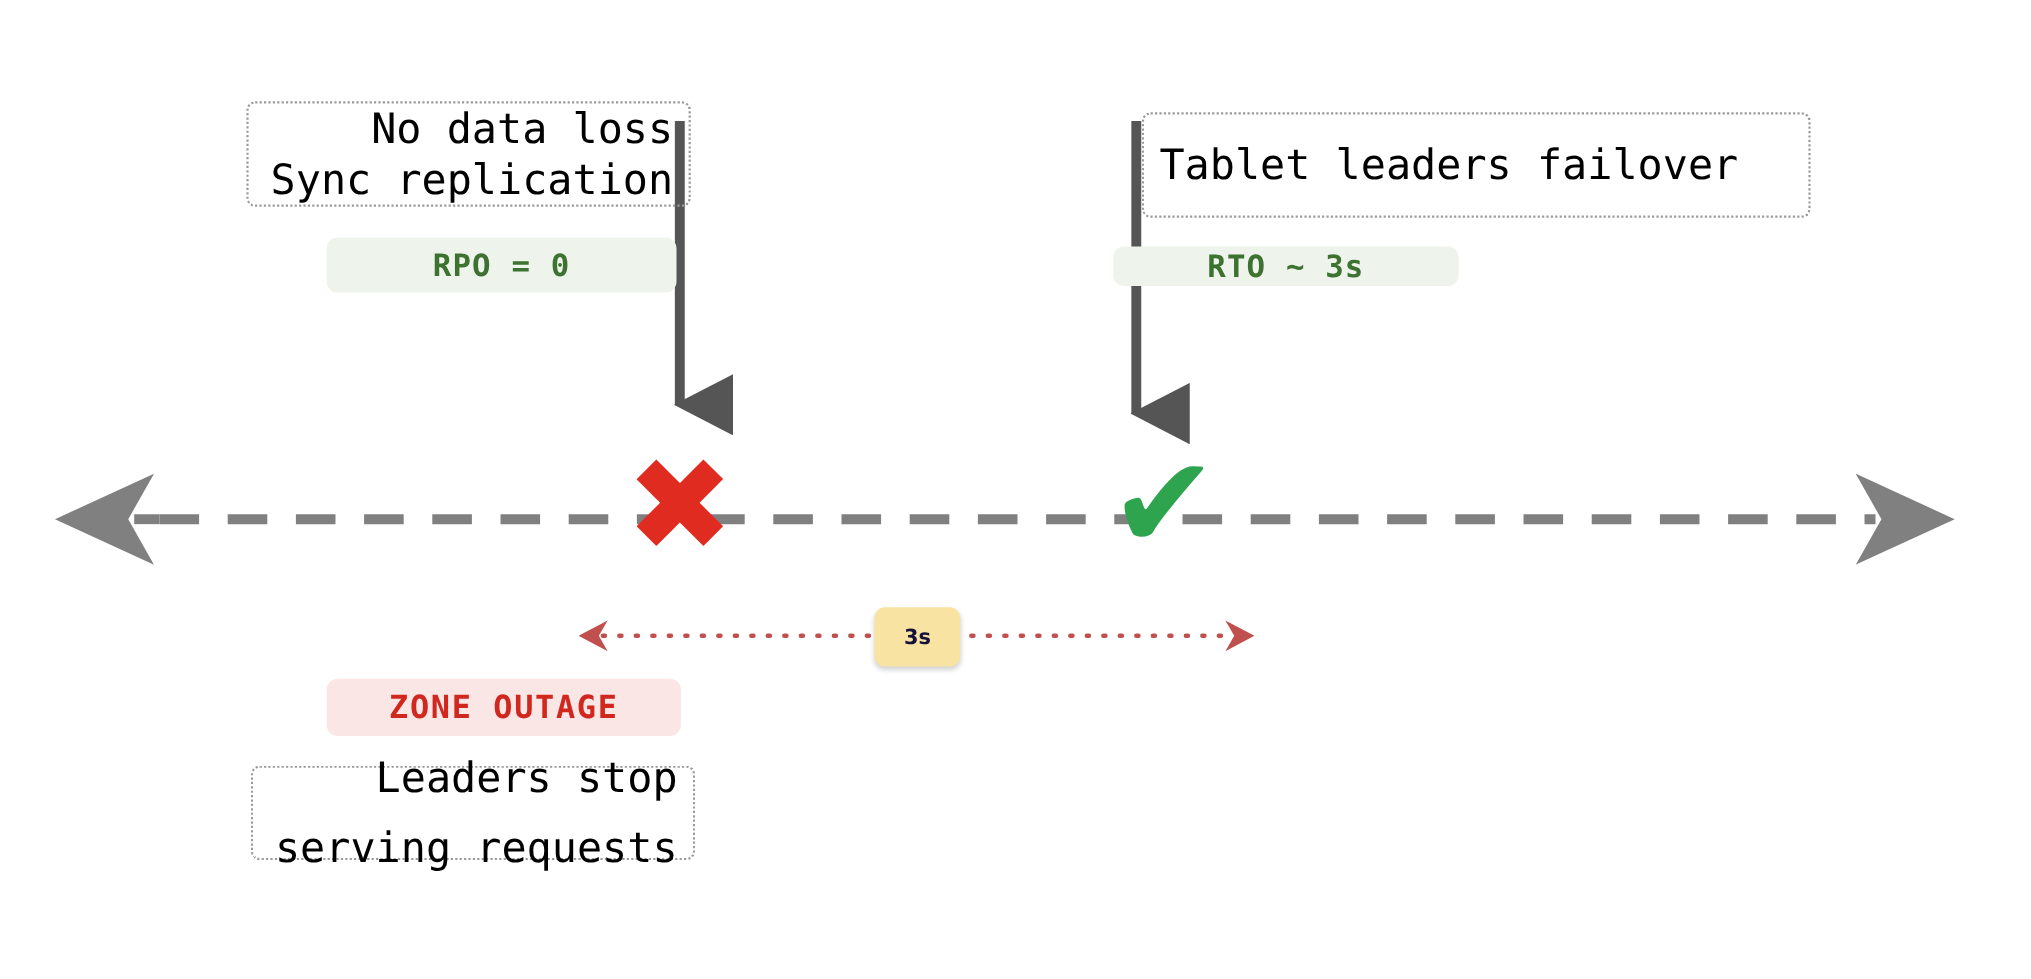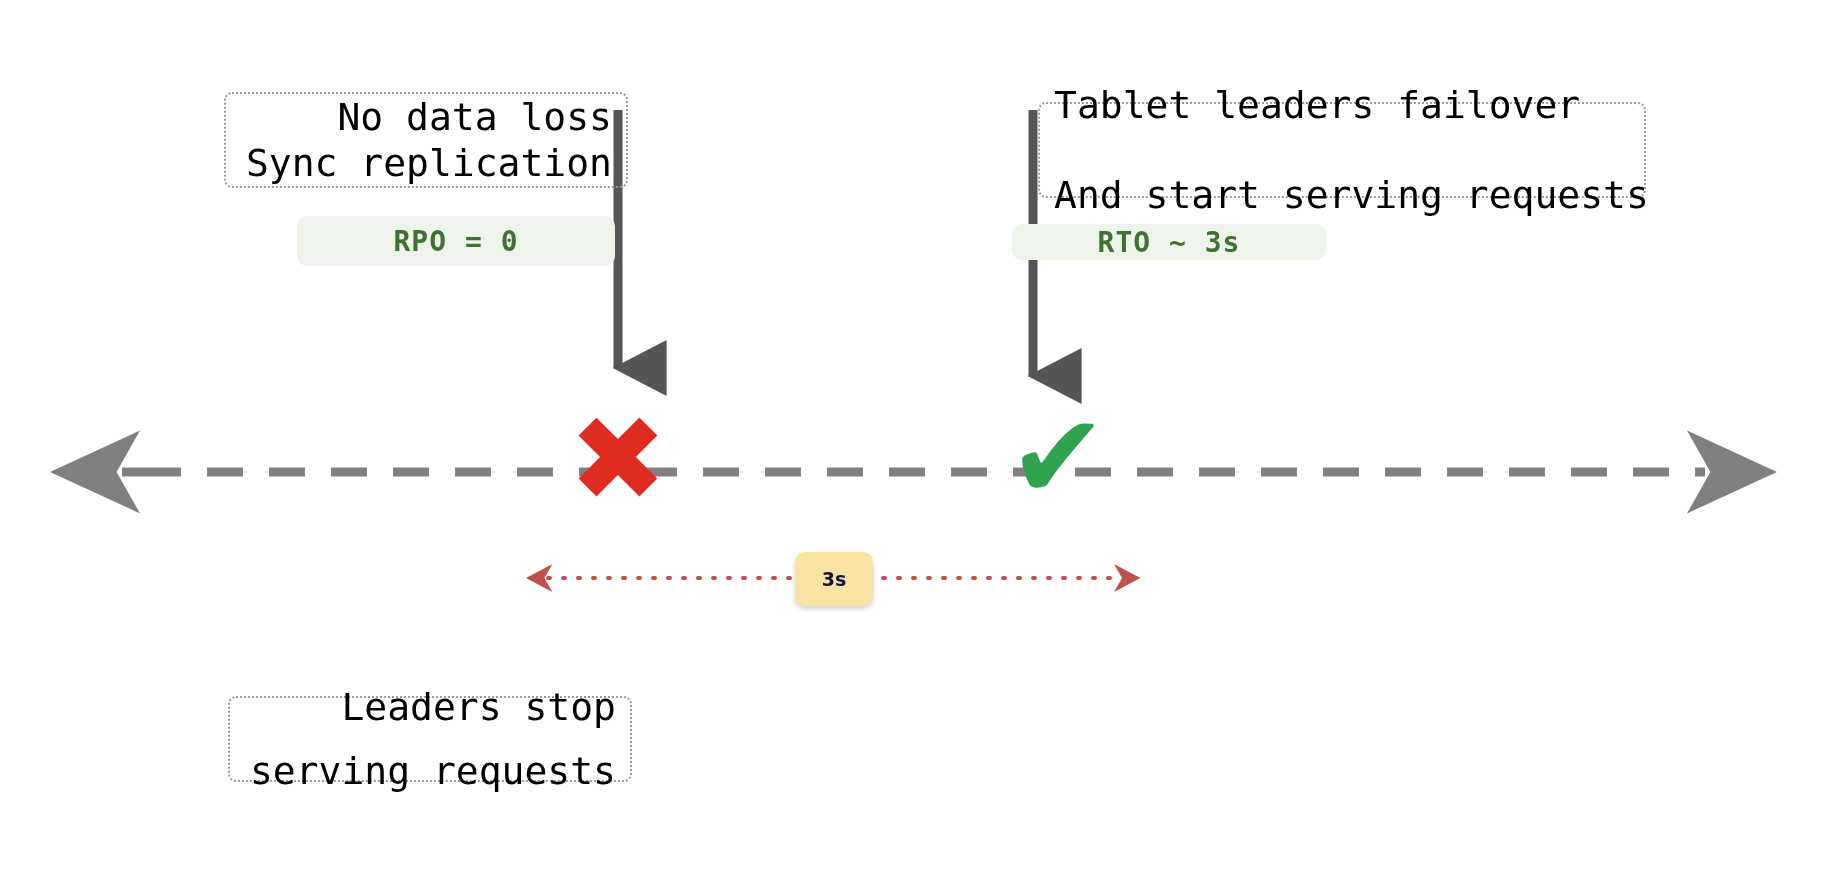--- a/index.html
+++ b/index.html
@@ -165,30 +165,30 @@
 
   <div class="note-box align-right" id="note-no-data-loss">
     <span>No data loss</span>
     <span>Sync replication</span>
   </div>
 
   <div class="metric-badge green" id="badge-rpo">RPO = 0</div>
 
   <div class="note-box align-left" id="note-tablet-failover">
     <span>Tablet leaders failover</span>
-    <span>And start serving requests</span>
   </div>
 
   <div class="metric-badge green" id="badge-rto">RTO ~ 3s</div>
 
   <div class="event-marker" id="marker-outage">✖</div>
 
   <div class="event-marker" id="marker-recovered">✔</div>
 
   <div id="duration-badge">3s</div>
 
+  <div class="metric-badge red" id="badge-zone-outage">ZONE OUTAGE</div>
 
   <div class="note-box align-right" id="note-leaders-stop">
     <span>Leaders stop</span>
     <span>serving requests</span>
   </div>
 
 </div>
 
 </body></html>

